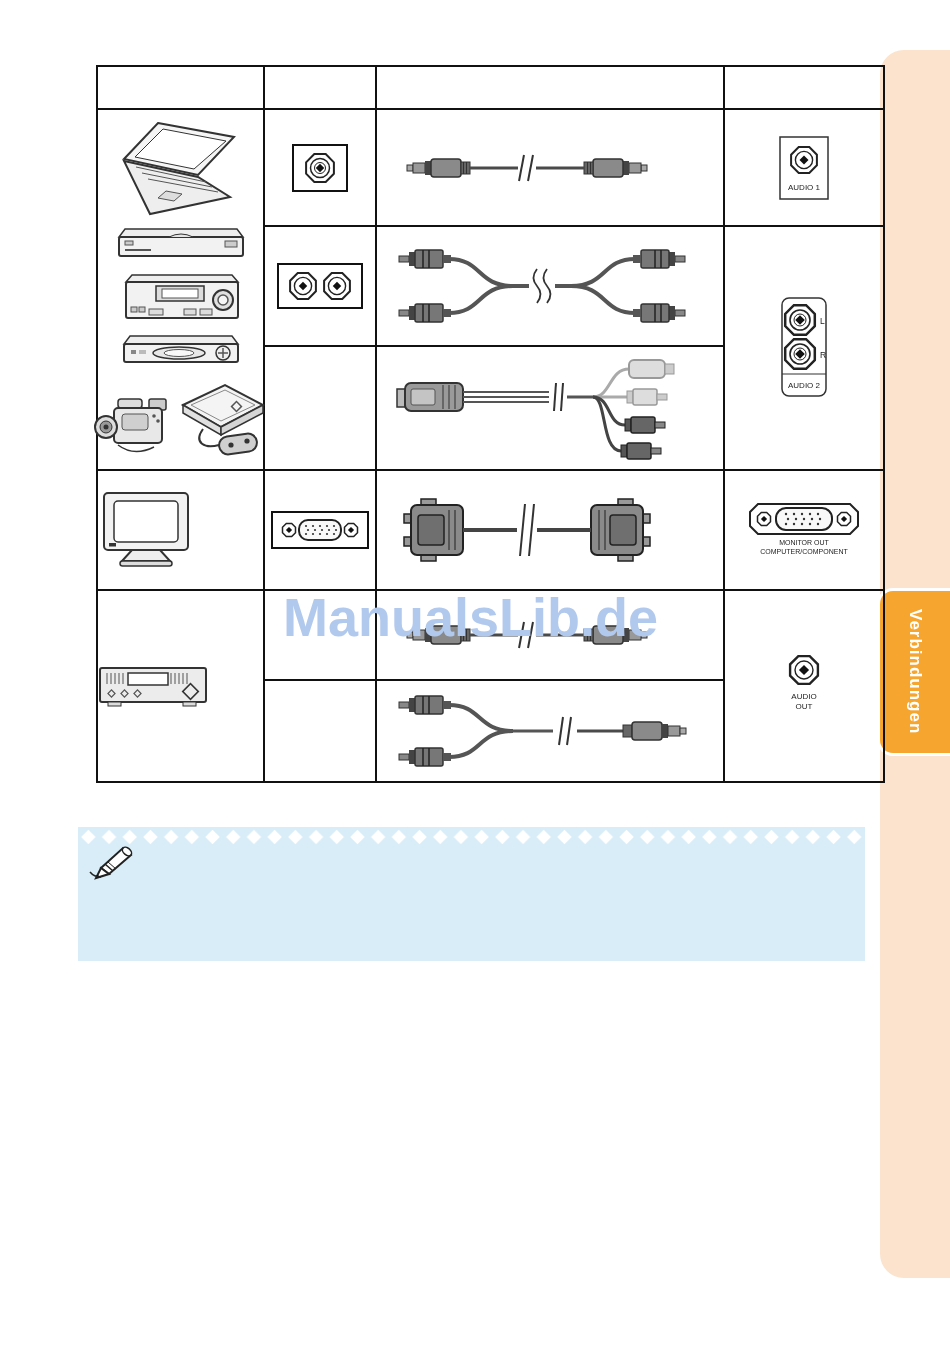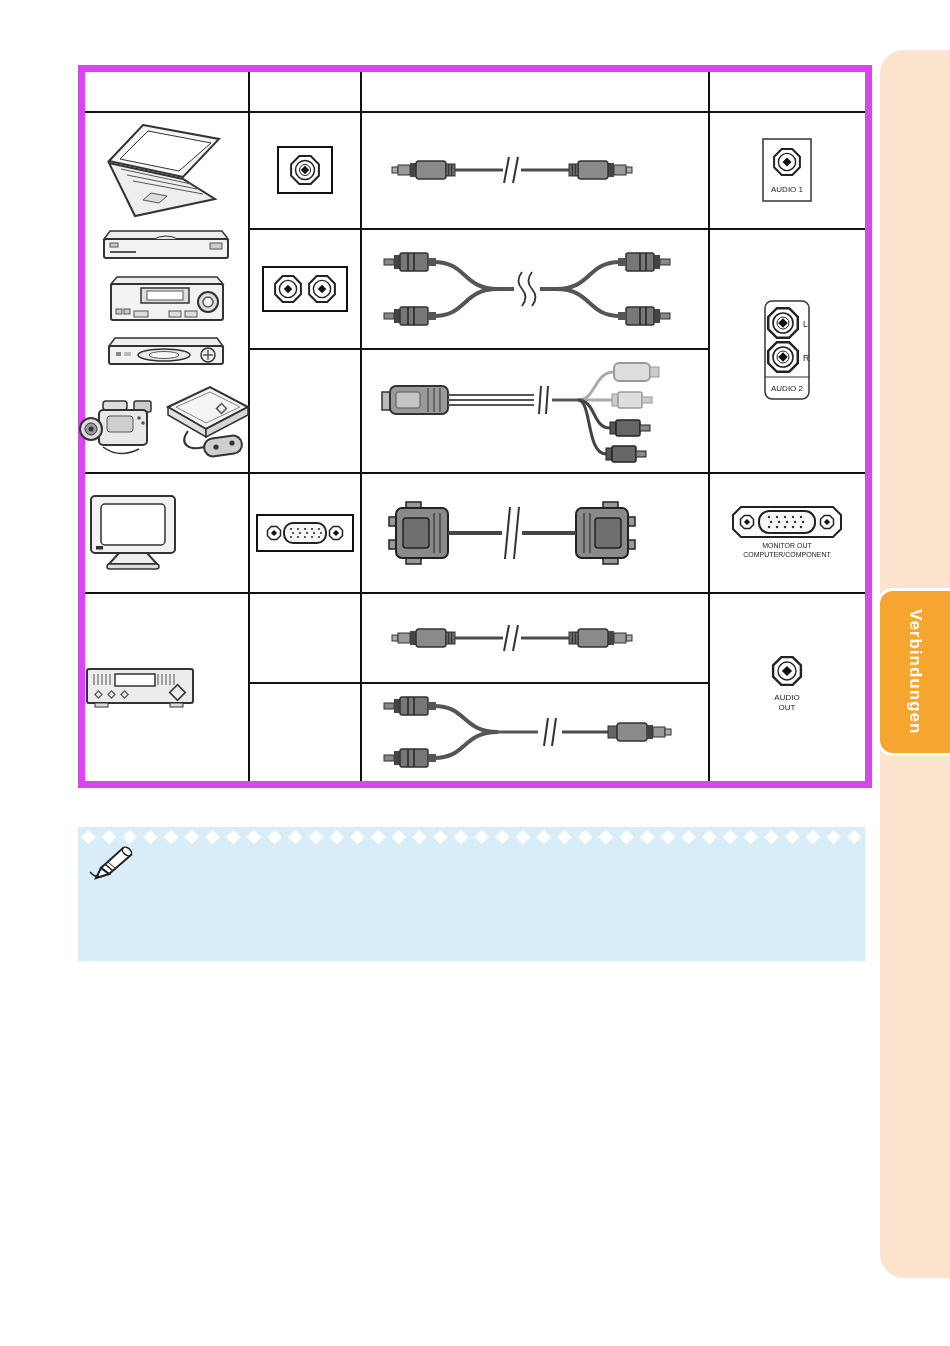--- a/index.html
+++ b/index.html
@@ -10,22 +10,22 @@
   .side-panel{position:absolute;left:880px;top:50px;width:70px;height:1228px;
               background:#fbe3cd;border-radius:24px 0 0 24px;}
   .chapter-tab{position:absolute;left:877px;top:588px;width:73px;height:168px;
                background:#f6a62e;border:3px solid #ffffff;border-right:none;
                border-radius:16px 0 0 16px;box-sizing:border-box;
                display:flex;align-items:center;justify-content:center;}
   .chapter-tab span{writing-mode:vertical-rl;color:#ffffff;font-weight:bold;
                     font-size:17px;letter-spacing:1px;white-space:nowrap;}
 
   
-  table.conn{position:absolute;left:78px;top:65px;border-collapse:collapse;
-             table-layout:fixed;width:787px;border:7px solid #d946ef;}
+  table.conn{position:absolute;left:96px;top:65px;border-collapse:collapse;
+             table-layout:fixed;width:787px;border:2px solid #d946ef;}
   table.conn td,table.conn th{border:2px solid #111;padding:0;text-align:center;
              vertical-align:middle;font-weight:normal;}
   .devices-stack{display:flex;flex-direction:column;align-items:center;gap:9px;padding:6px 0;}
   .device-pair{display:flex;align-items:flex-end;gap:2px;}
   .term-box{display:inline-flex;align-items:center;justify-content:center;
             border:2.5px solid #111;background:#fff;padding:3px 6px;}
   .port-cell{display:flex;flex-direction:column;align-items:center;justify-content:center;}
 
   
   .watermark{position:absolute;left:283px;top:586px;font-size:54px;font-weight:bold;
@@ -41,20 +41,21 @@
 </head>
 <body>
 
 <div class="page">
 
   <div class="side-panel"></div>
   <div class="chapter-tab">
     <span>Verbindungen</span>
   </div>
 
+  <div class="watermark">ManualsLib.de</div>
 
   <table class="conn">
     <colgroup>
         <col style="width:167px">
         <col style="width:112px">
         <col style="width:348px">
         <col style="width:160px">
       </colgroup>
 
     <tbody>

